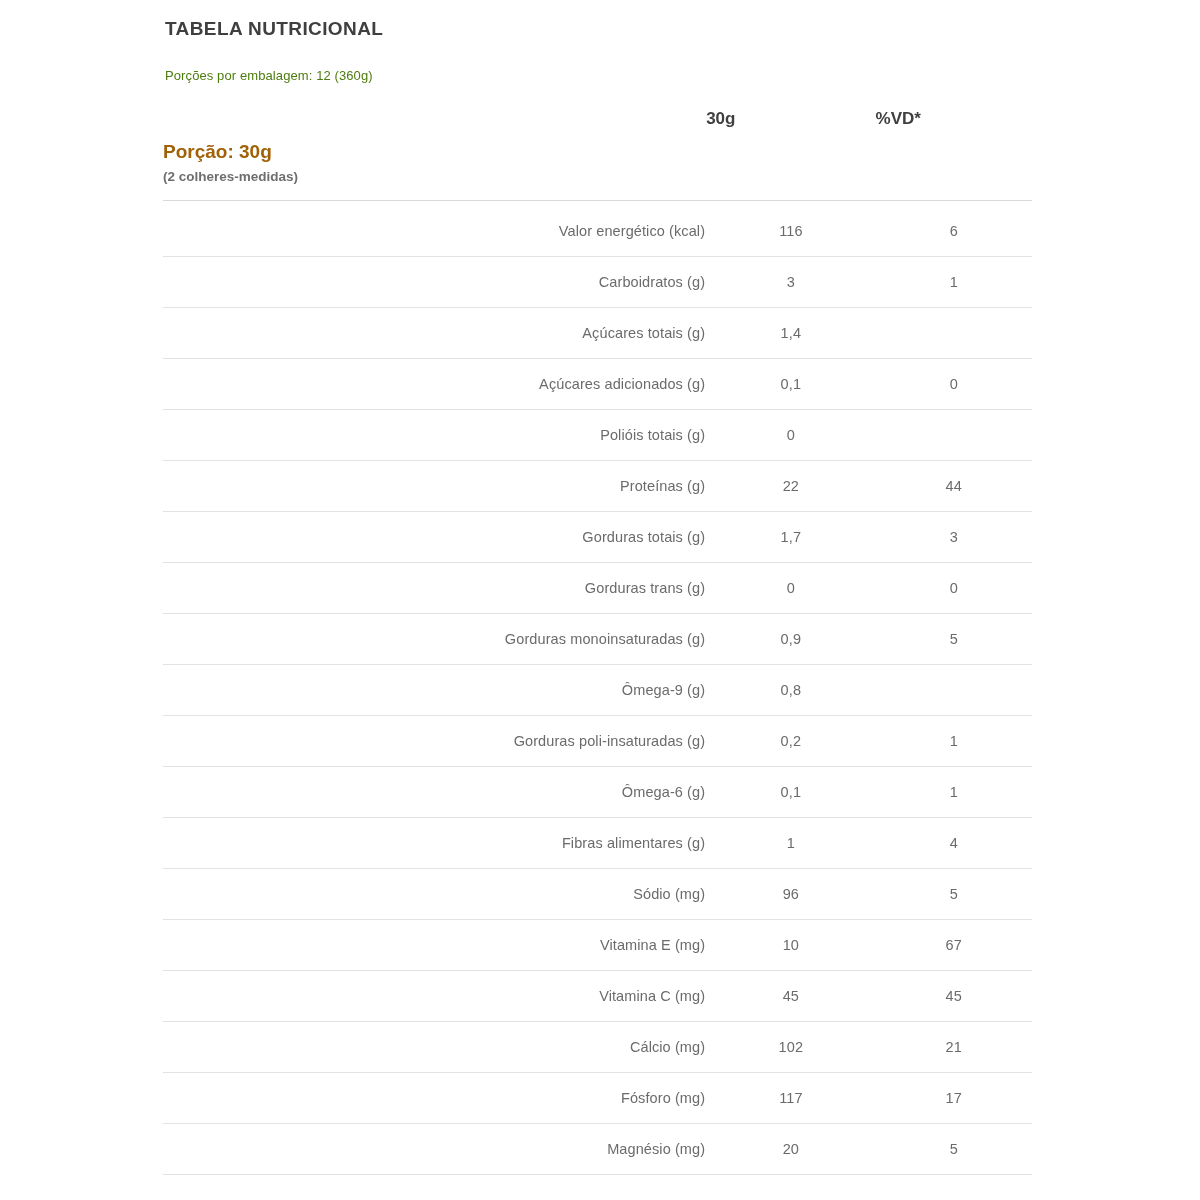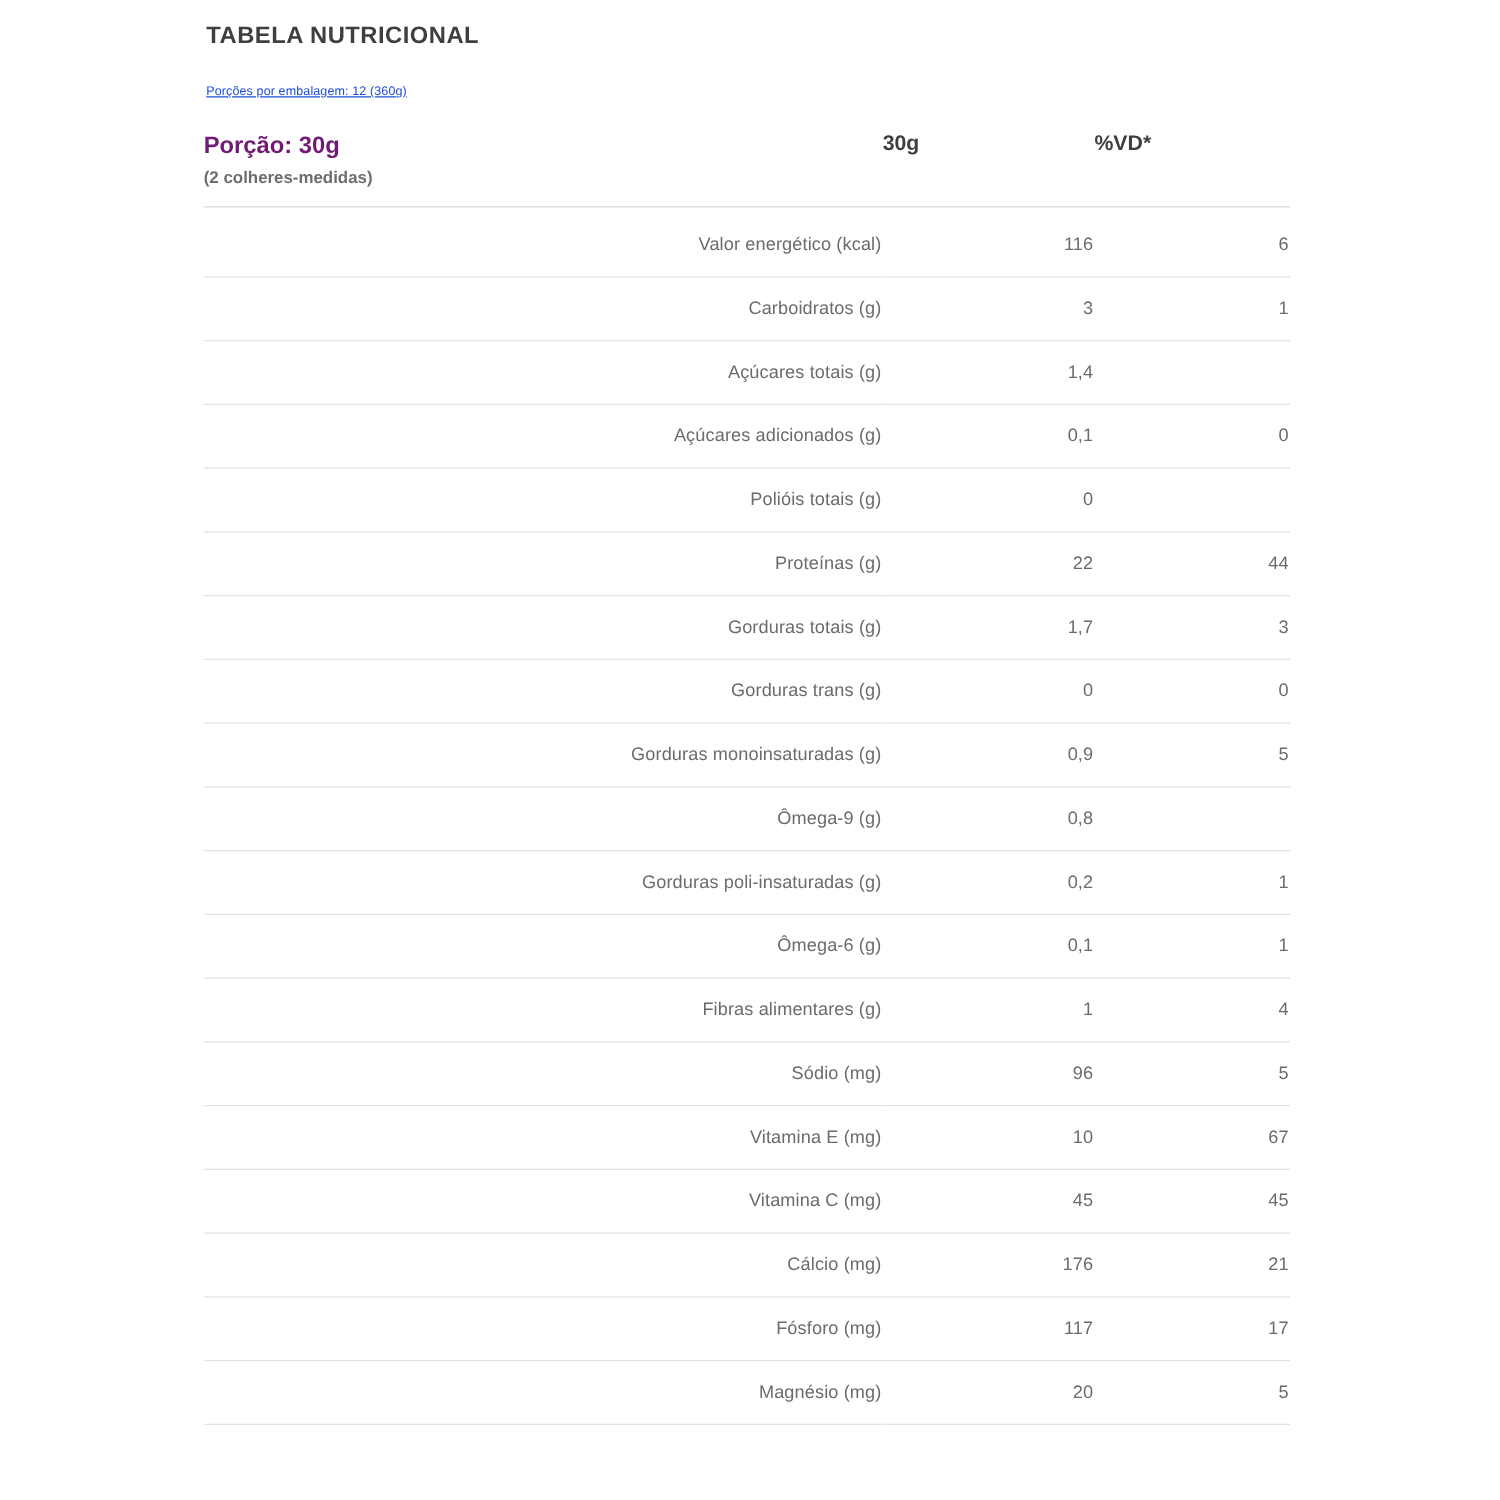--- a/index.html
+++ b/index.html
@@ -22,46 +22,46 @@
     padding: 18px 168px 0 163px;
   }
   .table-title {
     font-size: 19px;
     font-weight: bold;
     letter-spacing: 0.4px;
     color: #3f3f3f;
     margin: 0 0 28px 2px;
   }
   .servings-line {
-    font-size: 10px;
-    color: #1d4ed8;
+    font-size: 13px;
+    color: #4d7c0f;
     margin: 0 0 26px 2px;
     letter-spacing: 0.1px;
-    text-decoration: underline;
   }
   table.nutrition {
     width: 100%;
     border-collapse: collapse;
     table-layout: fixed;
   }
   table.nutrition col.c-label { width: 62.5%; }
   table.nutrition col.c-amount { width: 19.5%; }
   table.nutrition col.c-vd { width: 18%; }
 
   .head-row td {
     padding: 0 0 16px 0;
     vertical-align: top;
     border-bottom: 1.3px solid #d9d9d9;
   }
   .portion-main {
     font-size: 19px;
     font-weight: bold;
-    color: #701a75;
+    color: #a16207;
     display: block;
     line-height: 1.25;
+    margin-top: 31px;
   }
   .portion-sub {
     font-size: 13.5px;
     font-weight: bold;
     color: #6e6e6e;
     display: block;
     margin-top: 5px;
   }
   .head-amount, .head-vd {
     font-size: 17px;
@@ -78,21 +78,21 @@
     vertical-align: middle;
   }
   tbody tr:first-child td {
     padding-top: 6px;
   }
   td.label {
     text-align: right;
     letter-spacing: 0.1px;
   }
   td.amount, td.vd {
-    text-align: right;
+    text-align: center;
     letter-spacing: 0.1px;
   }
   .ind-0 { padding-left: 8px; }
   .ind-1 { padding-left: 20px; }
   .ind-2 { padding-left: 32px; }
 </style>
 </head>
 <body>
 
 <div class="page">
@@ -193,21 +193,21 @@
           <td class="amount">10</td>
           <td class="vd">67</td>
         </tr>
         <tr>
           <td class="label ind-0">Vitamina C (mg)</td>
           <td class="amount">45</td>
           <td class="vd">45</td>
         </tr>
         <tr>
           <td class="label ind-0">Cálcio (mg)</td>
-          <td class="amount">176</td>
+          <td class="amount">102</td>
           <td class="vd">21</td>
         </tr>
         <tr>
           <td class="label ind-0">Fósforo (mg)</td>
           <td class="amount">117</td>
           <td class="vd">17</td>
         </tr>
         <tr>
           <td class="label ind-0">Magnésio (mg)</td>
           <td class="amount">20</td>

